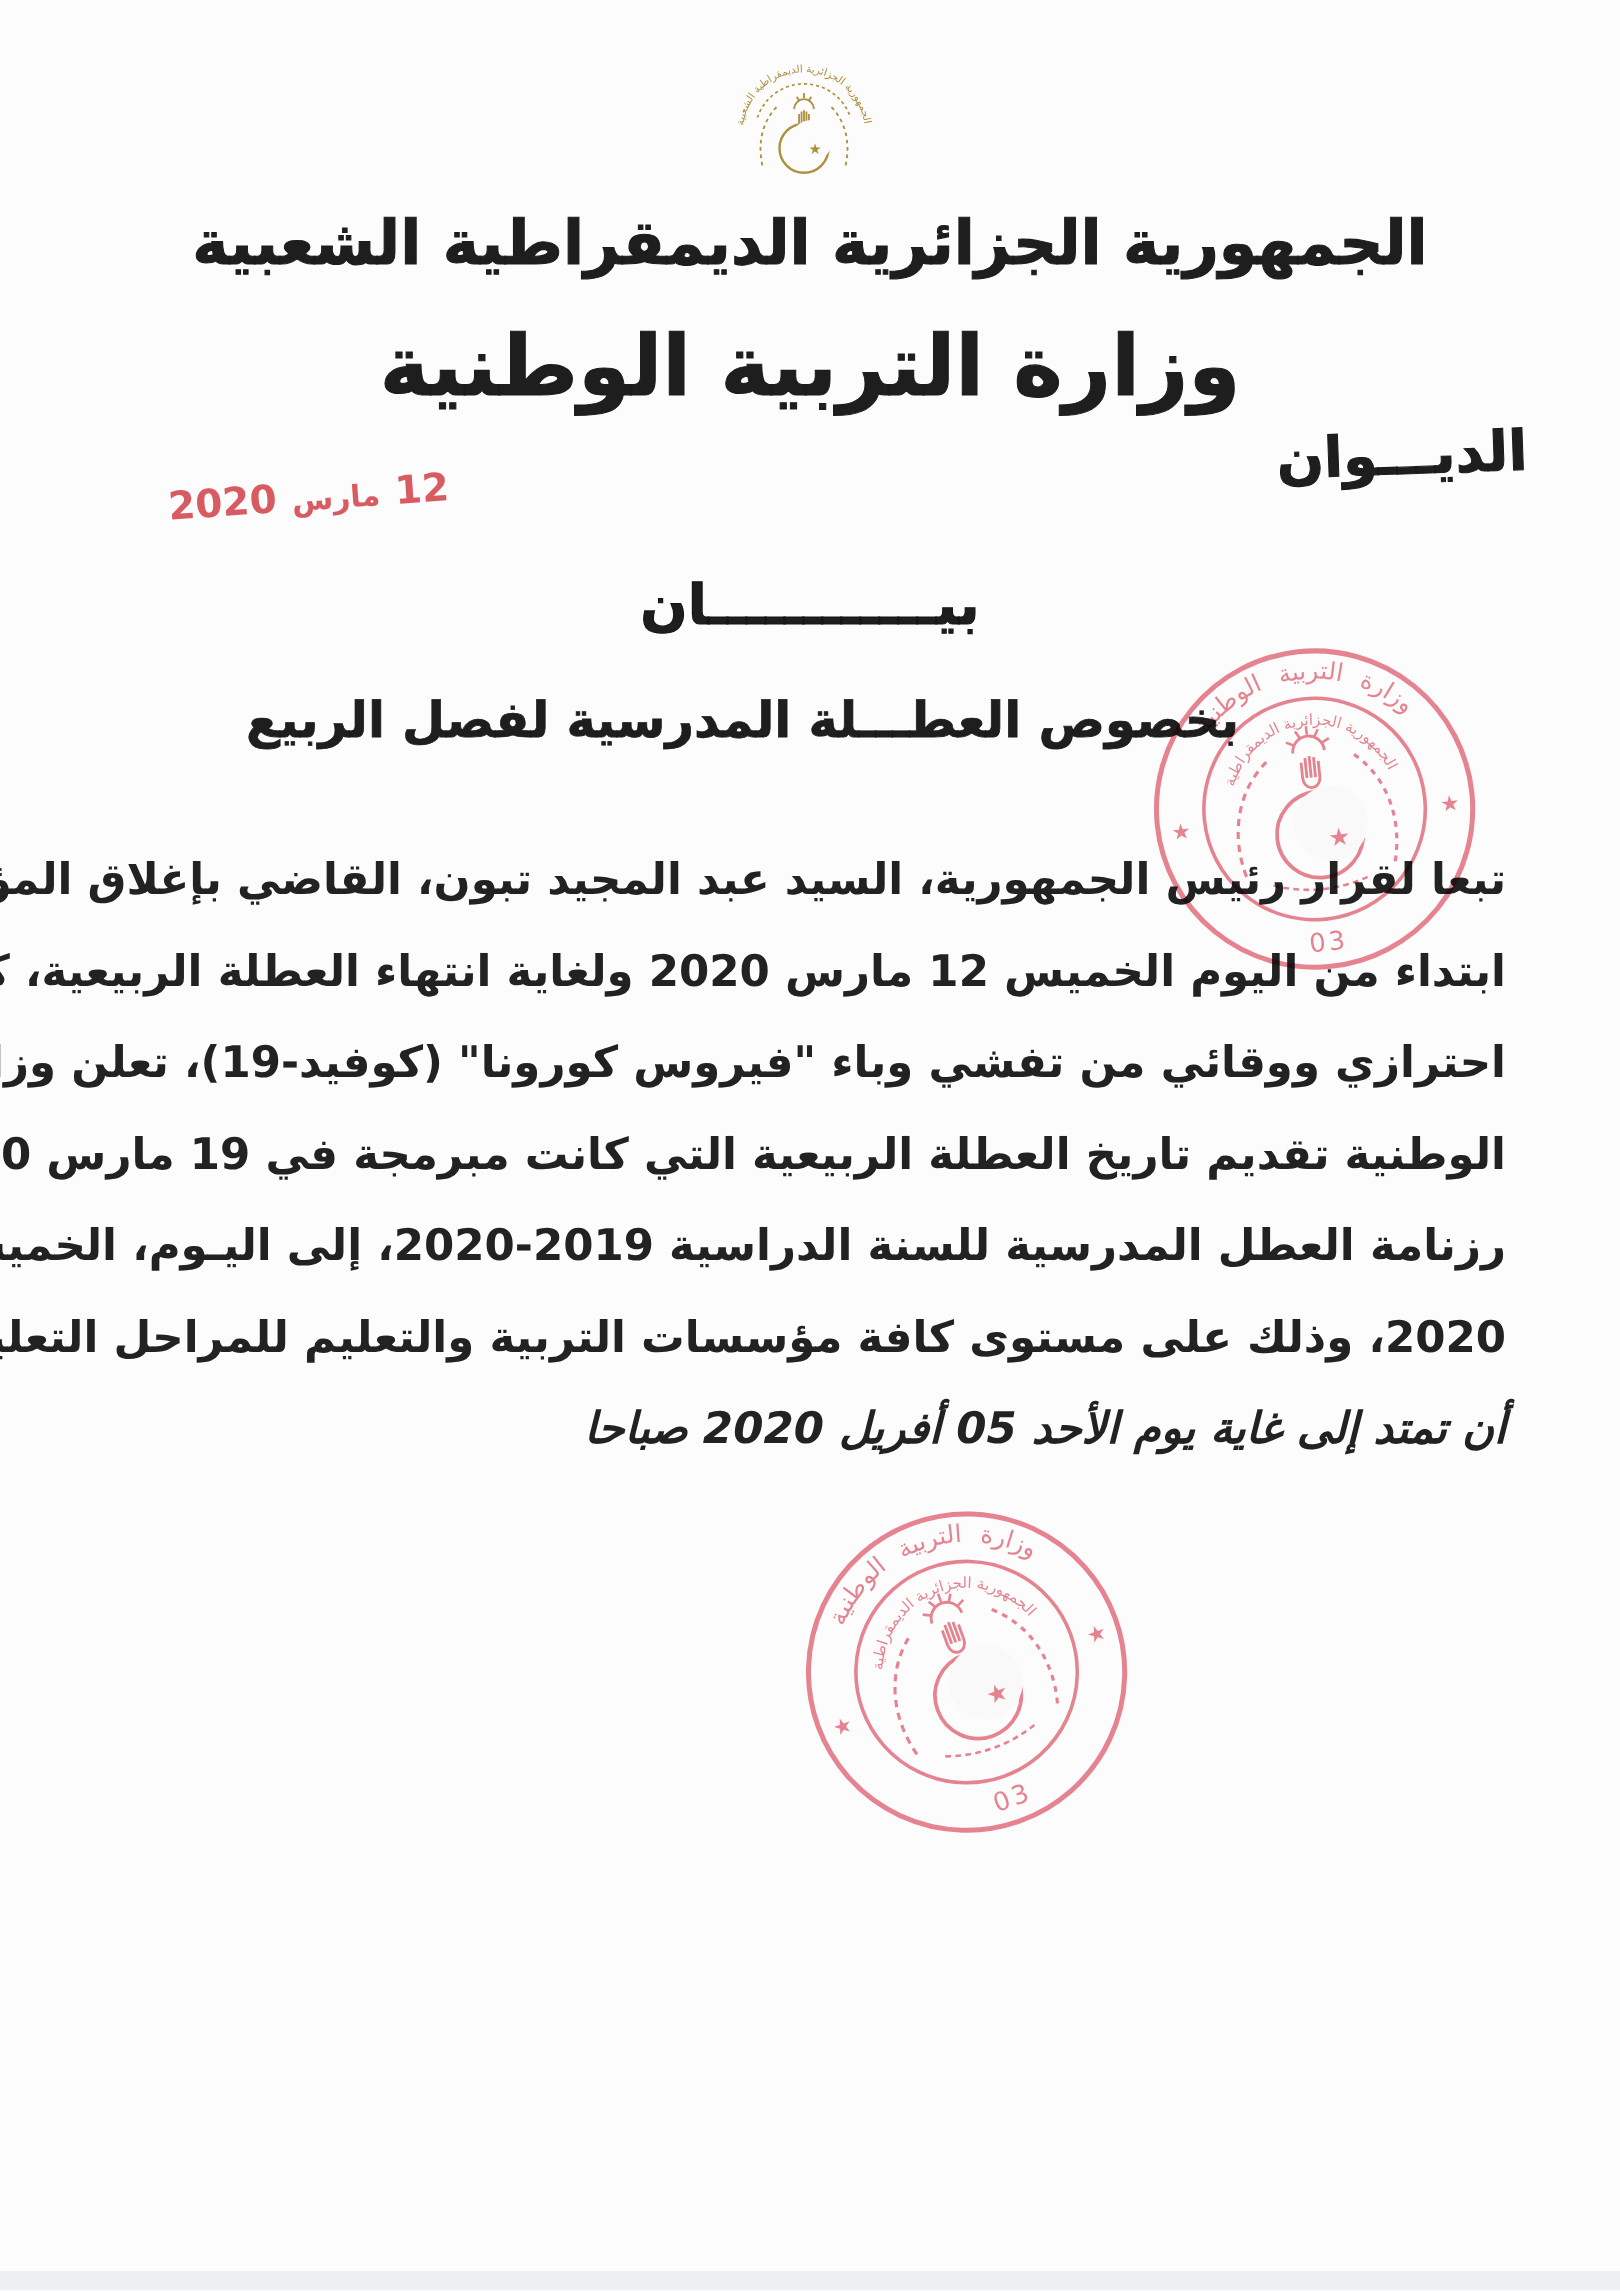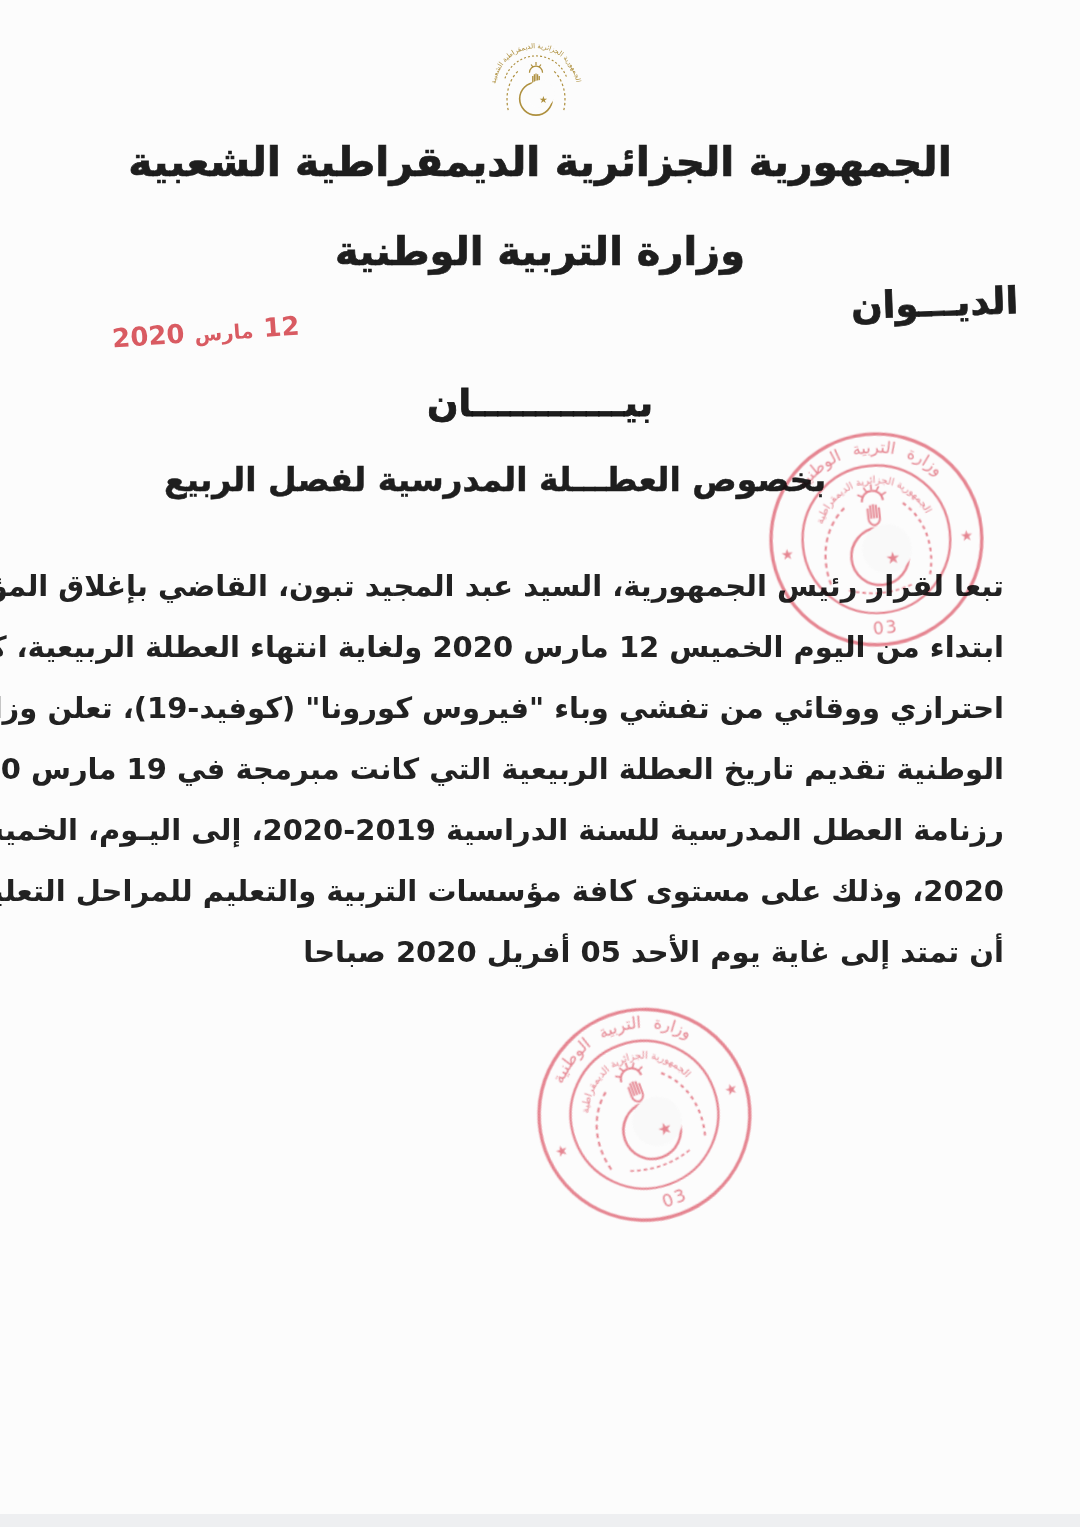--- a/index.html
+++ b/index.html
@@ -18,21 +18,21 @@
   .scan-edge{position:absolute;left:0;bottom:0;width:100%;height:13px;background:#e8eaec;opacity:.7;}
 
   
   .gold-seal{position:absolute;left:487px;top:40px;width:98px;height:98px;color:var(--seal-color);opacity:.92;}
   .gold-seal svg{width:100%;height:100%;}
 
   
   .hdr{position:absolute;left:0;width:100%;text-align:center;direction:rtl;
        font-weight:800;-webkit-text-stroke:0.7px #1b1b1b;letter-spacing:0;}
   .hdr1{top:138px;font-size:41px;}
-  .hdr2{top:228px;font-size:40px;}
+  .hdr2{top:212px;font-size:56px;}
   .office{
     position:absolute;right:62px;top:282px;direction:rtl;
     font-size:37px;font-weight:800;-webkit-text-stroke:0.7px #1b1b1b;
     transform:rotate(-2deg);
   }
 
   
   .date-stamp{
     position:absolute;left:112px;top:317px;direction:rtl;
     color:var(--date-color);font-size:26px;font-weight:700;
@@ -52,21 +52,21 @@
     font-size:33px;font-weight:800;-webkit-text-stroke:0.5px #1b1b1b;
     transform:translateX(-45px);
   }
 
   
   .body-text{position:absolute;left:78px;top:556px;width:926px;direction:rtl;}
   .body-line{
     font-size:29px;font-weight:700;color:#222;line-height:61px;height:61px;
     text-align:justify;text-align-last:justify;white-space:nowrap;
   }
-  .body-line.last{text-align:center;text-align-last:right;}
+  .body-line.last{text-align:center;text-align-last:right;font-style:italic;}
 
   
   .stamp{position:absolute;width:230px;height:230px;color:var(--stamp-color);
          mix-blend-mode:multiply;opacity:.85;}
   .stamp svg{width:100%;height:100%;overflow:visible;}
   .stamp-top{left:635px;top:322px;transform:rotate(-6deg);}
   .stamp-bottom{left:382px;top:931px;transform:rotate(-20deg);}
 
   svg text{font-family:"DejaVu Sans",sans-serif;}
   .svg-defs{position:absolute;width:0;height:0;overflow:hidden;}

